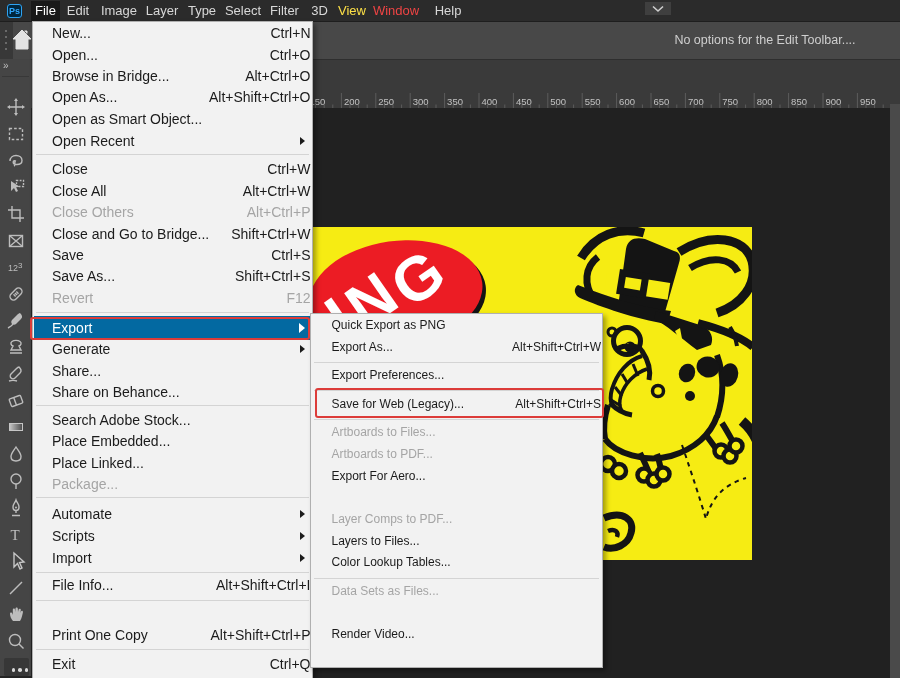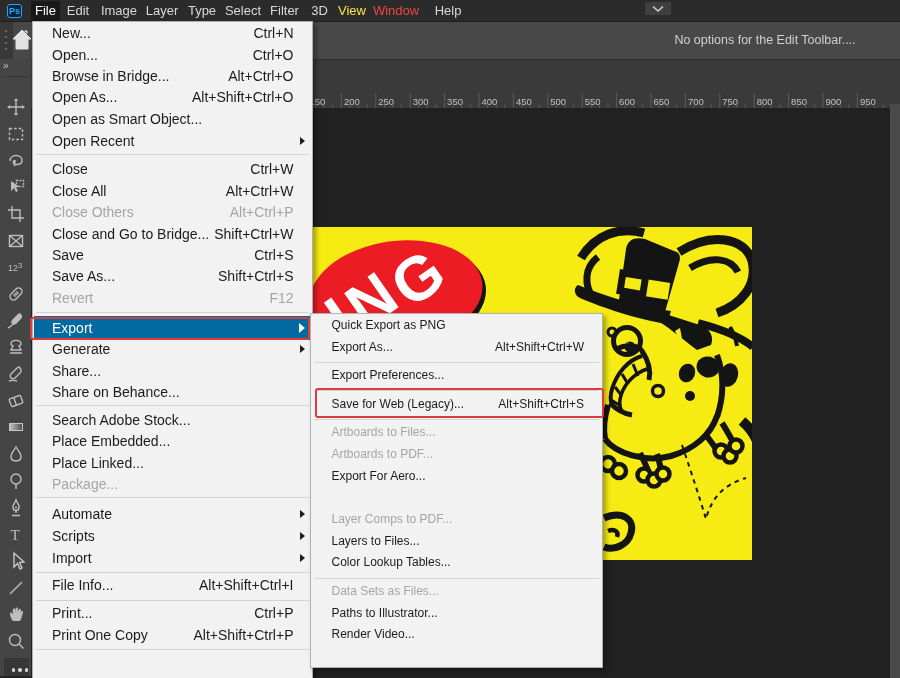--- a/index.html
+++ b/index.html
@@ -8,21 +8,21 @@
 .mi{position:absolute;top:0;height:22px;line-height:22px;font-size:13px;color:#d8d8d8;transform:translateX(-50%);white-space:nowrap}
 .optbar{left:0;top:22px;width:900px;height:37px;background:#484848;z-index:5}
 .tabband{left:0;top:59px;width:900px;height:34px;background:#3a3a3a;border-top:1px solid #2e2e2e;z-index:2}
 .ruler{left:0;top:93px;width:900px;height:15px;background:#3a3a3a;z-index:2}
 .paste{left:0;top:108px;width:900px;height:570px;background:#212121;z-index:1}
 .toolbar{left:0;top:59px;width:31px;height:619px;background:#454545;z-index:6}
 .menu{background:#f2f2f2;border:1px solid #b0b0b0;box-shadow:3px 3px 5px rgba(0,0,0,0.35);z-index:40}
 .row{position:absolute;left:1px;right:1px;height:21.5px;font-size:14px;color:#1b1b1b;white-space:nowrap}
 .row .lab{position:absolute;left:18px;top:50%;transform:translateY(-50%)}
 .smenu .row{font-size:12px}.smenu .row .lab{left:19.5px}
-.row .sc{position:absolute;right:17px;top:50%;transform:translateY(-50%)}
+.row .sc{position:absolute;right:0;top:50%;transform:translateY(-50%)}
 .row.dis{color:#a5a5a5}
 .sep{position:absolute;left:3px;right:3px;height:1px;background:#d4d4d4}
 .arrow{position:absolute;right:6px;top:50%;transform:translateY(-50%);width:0;height:0;border-left:5px solid #1b1b1b;border-top:4.5px solid transparent;border-bottom:4.5px solid transparent}
 .redbox{position:absolute;border:2.5px solid #dc3c39;border-radius:3px;z-index:60;background:transparent}
 </style></head><body>
 
 <div class="abs menubar">
 <div class="abs" style="left:7px;top:3.5px;width:15px;height:14px;background:#00273f;border:1.2px solid #2ea3f2;border-radius:3px;color:#31a8ff;font-size:9px;font-weight:bold;text-align:center;line-height:12px">Ps</div>
 <div class="abs" style="left:31px;top:1px;width:29px;height:20px;background:#191919"></div>
 <div class="mi" style="left:45.5px;color:#ffffff">File</div>
@@ -403,29 +403,29 @@
     <div class="row" style="top:525.8px">
       <span class="lab">Import</span>
       <span class="arrow"></span>
     </div>
     <div class="sep" style="top:550.0px"></div>
     <div class="row" style="top:553.2px">
       <span class="lab">File Info...</span>
       <span class="sc">Alt+Shift+Ctrl+I</span>
     </div>
     <div class="sep" style="top:578.0px"></div>
-    <div class="row" style="top:581.2px">
-      <span class="lab">Print...</span>
-      <span class="sc">Ctrl+P</span>
-    </div>
     <div class="row" style="top:602.8px">
       <span class="lab">Print One Copy</span>
       <span class="sc">Alt+Shift+Ctrl+P</span>
     </div>
     <div class="sep" style="top:627.5px"></div>
+    <div class="row" style="top:631.8px">
+      <span class="lab">Exit</span>
+      <span class="sc">Ctrl+Q</span>
+    </div>
     <div class="row" style="top:294.3px;height:24px;background:#0369a1;color:#fff">
       <span class="lab">Export</span>
       <span style="position:absolute;right:6px;top:50%;transform:translateY(-50%);width:0;height:0;border-left:6px solid #fff;border-top:5px solid transparent;border-bottom:5px solid transparent"></span>
     </div>
   </div>
 <div class="abs menu smenu" style="left:310px;top:313px;width:293px;height:355px">
     <div class="row" style="top:0.2px">
       <span class="lab">Quick Export as PNG</span>
     </div>
     <div class="row" style="top:21.9px">
@@ -457,20 +457,17 @@
     <div class="row" style="top:237.6px">
       <span class="lab">Color Lookup Tables...</span>
     </div>
     <div class="row" style="top:216.0px">
       <span class="lab">Layers to Files...</span>
     </div>
     <div class="sep" style="top:263.6px"></div>
     <div class="row dis" style="top:266.1px">
       <span class="lab">Data Sets as Files...</span>
     </div>
-    <div class="row" style="top:287.9px">
-      <span class="lab">Paths to Illustrator...</span>
-    </div>
     <div class="row" style="top:309.5px">
       <span class="lab">Render Video...</span>
     </div>
   </div>
 <div class="redbox" style="left:29.5px;top:316.5px;width:280px;height:23px"></div>
 <div class="redbox" style="left:314.5px;top:387.5px;width:289.5px;height:30px"></div>
 </body></html>

